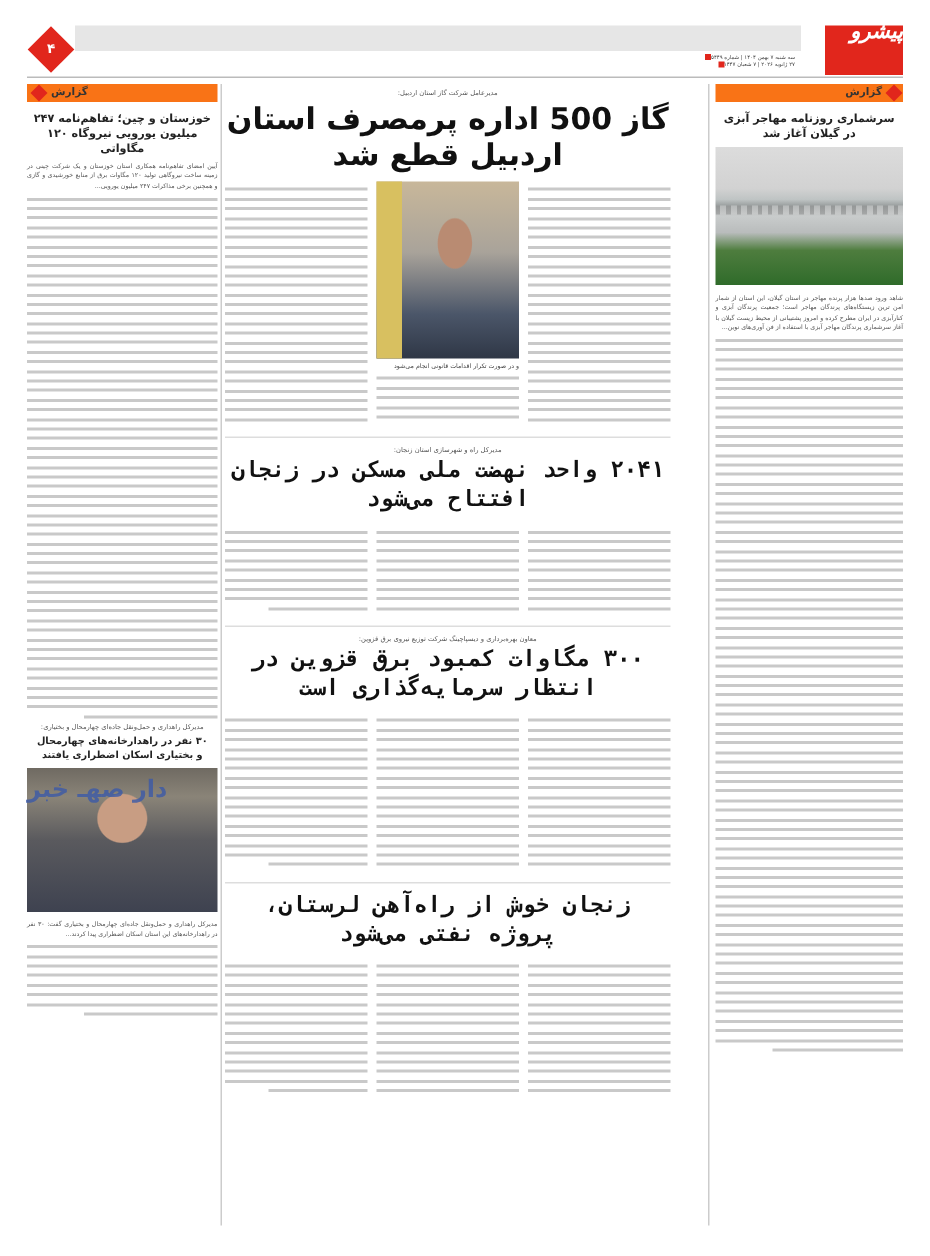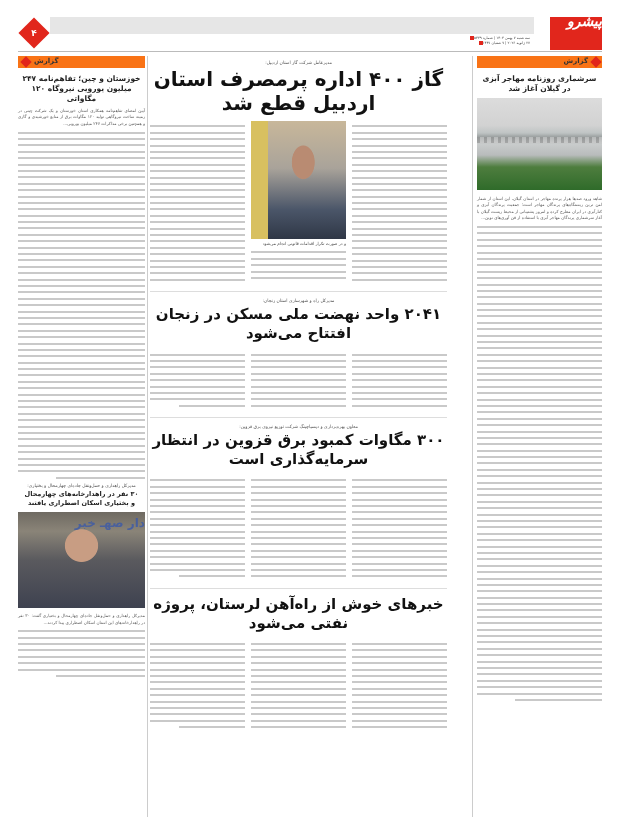--- a/index.html
+++ b/index.html
@@ -34,26 +34,26 @@
   .side-title { font-size: 7.5px; font-weight: bold; text-align: center; line-height: 10px; margin: 4px 4px 4px; color: #222; }
   .body-text { font-size: 4.2px; line-height: 6.4px; color: #555; text-align: justify; }
   .body-lines { display: block; }
   .line { height: 2px; background: #c9c9c9; margin: 4.4px 0; }
   .line.short { width: 70%; margin-left: auto; }
 
   .photo-birds { height: 92px; margin: 4px 0 6px; background: linear-gradient(to bottom, #dcdcdc 0%, #d2d2d2 30%, #bfc4c4 38%, #9ea3a3 42%, #c9cccc 50%, #b9bcbc 62%, #4e7d3e 75%, #2f6b2a 100%); position: relative; }
   .photo-birds::after { content: ""; position: absolute; left: 0; right: 0; top: 42%; height: 6px; background: repeating-linear-gradient(90deg, #888 0 3px, #ccc 3px 7px); opacity: .5; }
 
   .photo-man { height: 96px; margin: 5px 0; background: radial-gradient(ellipse at 50% 35%, #c89d83 0 18%, transparent 19%), linear-gradient(to bottom, #6f6a62 0%, #8a8478 20%, #5a5a5e 50%, #3e4250 100%); position: relative; }
-  .photo-man .banner { position: absolute; top: 4px; left: 0; right: 0; text-align: right; font-size: 12px; font-weight: bold; color: #3c5aa8; opacity: .8; }
+  .photo-man .banner { position: absolute; top: 4px; left: 0; right: 0; text-align: left; font-size: 16px; font-weight: bold; color: #3c5aa8; opacity: .8; }
 
   .kicker { font-size: 4.5px; text-align: center; color: #555; margin: 4px 0 2px; }
   .headline { font-weight: bold; text-align: center; color: #111; }
   .h1 { font-size: 20px; line-height: 24px; }
-  .h2 { font-size: 15px; line-height: 19px; }
+  .h2 { font-size: 15px; line-height: 19px; font-family: Liberation Mono, monospace; }
 
   .article-grid { display: flex; gap: 6px; margin-top: 6px; }
   .article-grid .c { flex: 1; }
   .photo-official { height: 118px; background: linear-gradient(to right, #d8c060 0 18%, transparent 18%), radial-gradient(ellipse at 55% 35%, #b98b72 0 15%, transparent 16%), linear-gradient(to bottom, #c8b79a 0%, #a9a39a 40%, #4b5669 75%, #2f3746 100%); position: relative; }
   .caption { font-size: 4.2px; line-height: 6px; color: #444; margin-top: 2px; }
   .hsep { height: 1px; background: #ddd; margin: 6px 0; }
 </style>
 </head>
 <body>
 
@@ -240,21 +240,21 @@
       <div class="line"></div>
       <div class="line"></div>
       <div class="line short"></div>
   </div>
 </div>
 
 <div class="col-mid">
 
   <div>
     <div class="kicker">مدیرعامل شرکت گاز استان اردبیل:</div>
-    <div class="headline h1">گاز ۴۰۰ اداره پرمصرف استان اردبیل قطع شد</div>
+    <div class="headline h1">گاز 500 اداره پرمصرف استان اردبیل قطع شد</div>
     <div class="article-grid">
       <div class="c">
         <div class="line"></div>
           <div class="line"></div>
           <div class="line"></div>
           <div class="line"></div>
           <div class="line"></div>
         <div class="line"></div>
           <div class="line"></div>
           <div class="line"></div>
@@ -413,21 +413,21 @@
           <div class="line"></div>
           <div class="line"></div>
           <div class="line"></div>
           <div class="line short"></div>
         </div>
     </div>
   </div>
   <div class="hsep"></div>
 
   <div>
-    <div class="headline h2">خبرهای خوش از راه‌آهن لرستان، پروژه نفتی می‌شود</div>
+    <div class="headline h2">زنجان خوش از راه‌آهن لرستان، پروژه نفتی می‌شود</div>
     <div class="article-grid">
       <div class="c">
           <div class="line"></div>
           <div class="line"></div>
           <div class="line"></div>
           <div class="line"></div>
           <div class="line"></div>
           <div class="line"></div>
           <div class="line"></div>
           <div class="line"></div>

